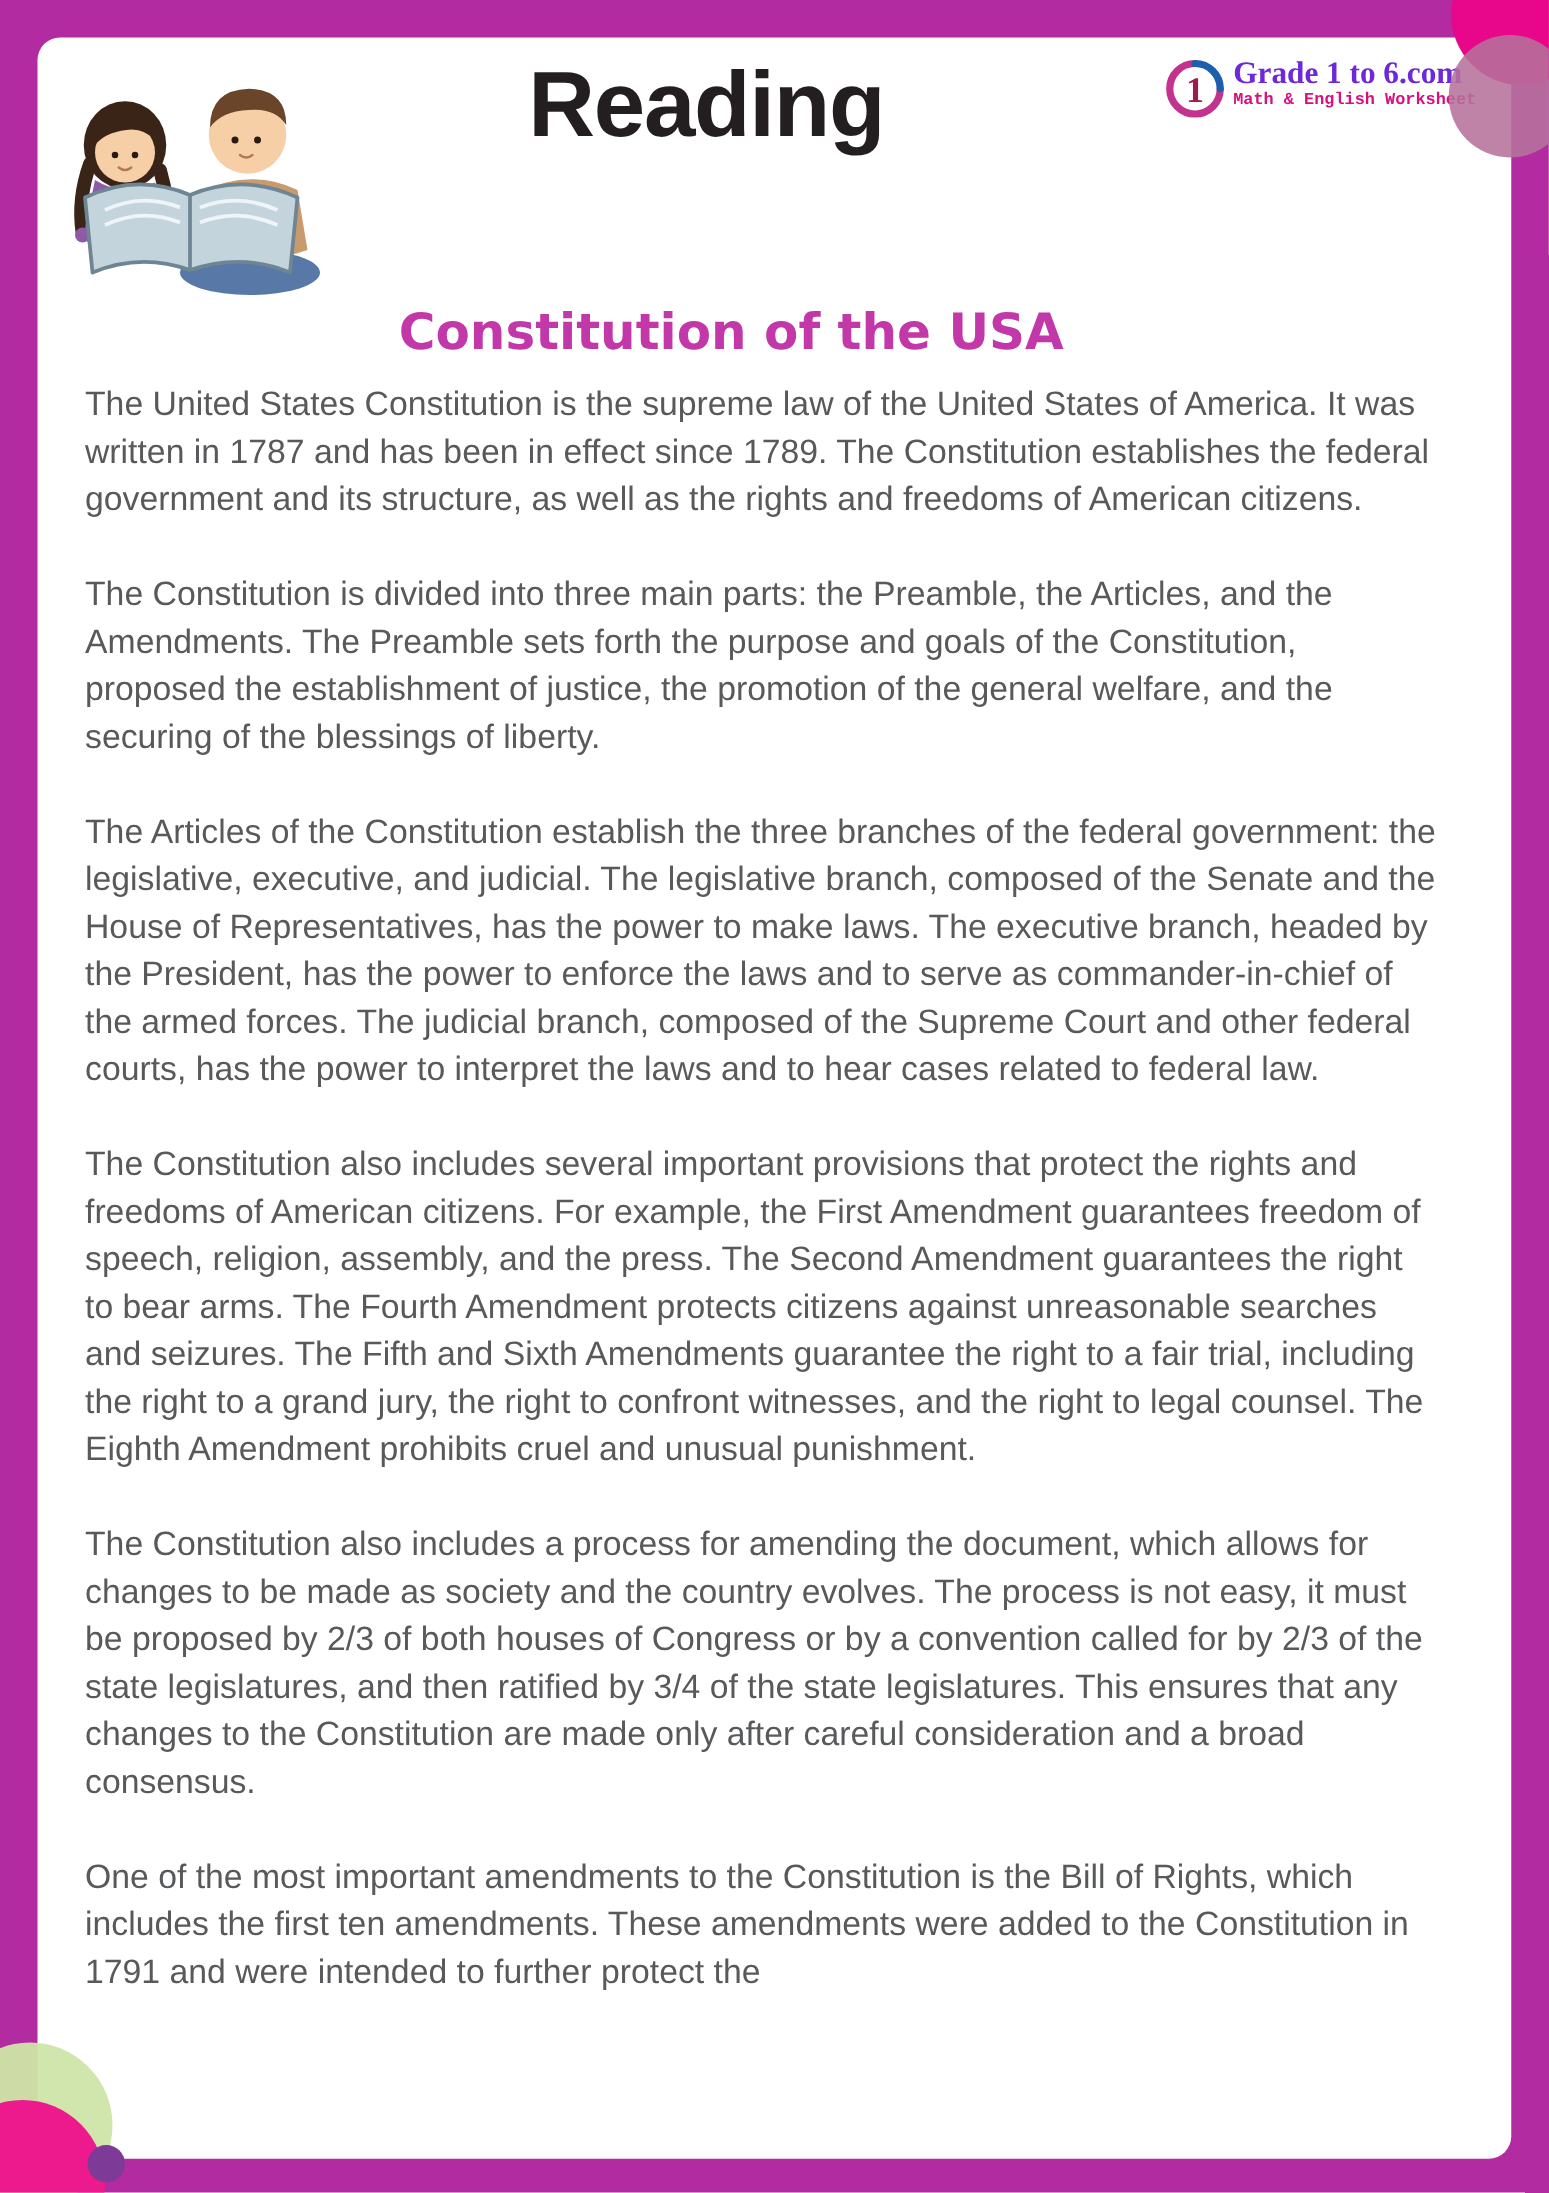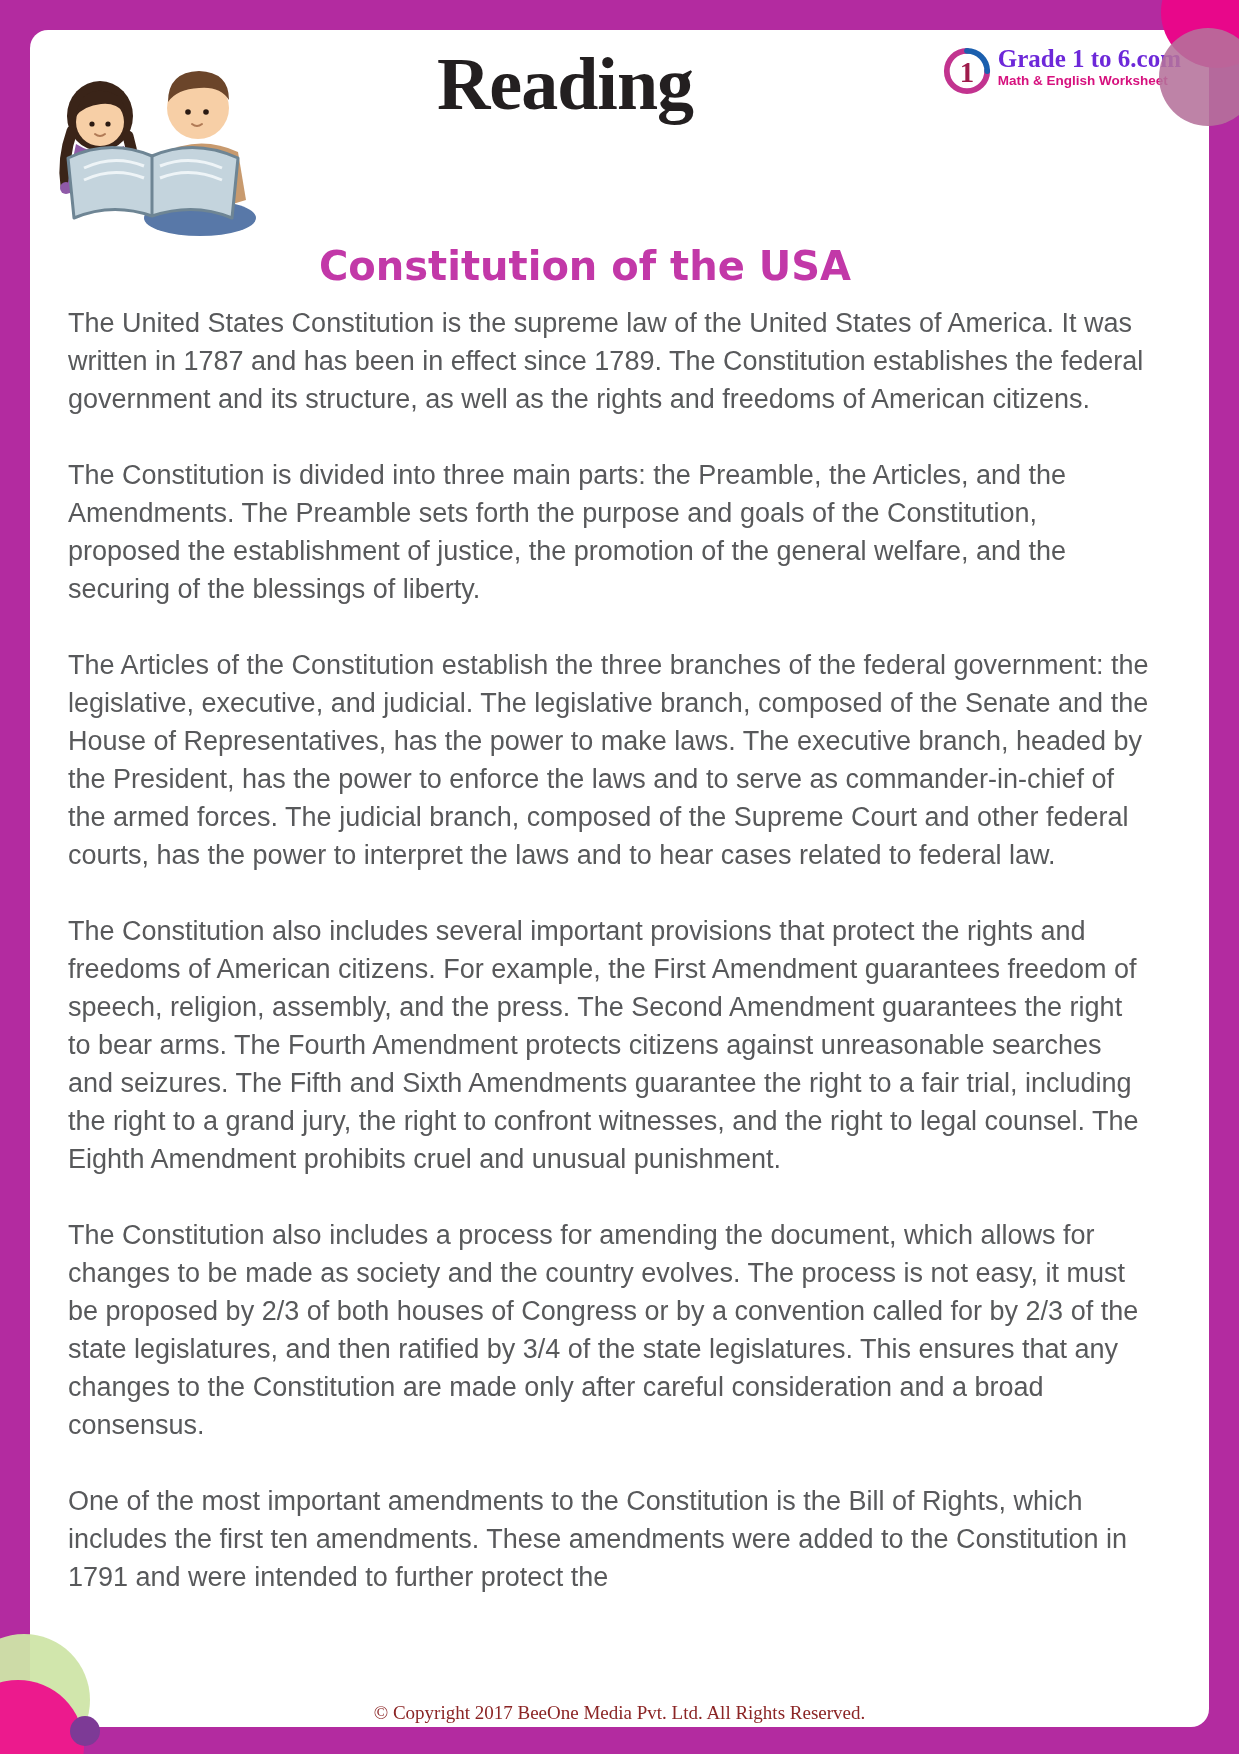--- a/index.html
+++ b/index.html
@@ -27,38 +27,38 @@
   .tr-mauve {width:98px;height:98px;right:-18px;top:28px;background:#b5729b;opacity:.88;}
   .bl-green {width:132px;height:132px;left:-42px;bottom:-12px;background:#cfe5a8;opacity:.95;}
   .bl-pink  {width:132px;height:132px;left:-48px;bottom:-58px;background:#ec1a8d;}
   .bl-purple{width:30px;height:30px;left:70px;bottom:8px;background:#7d3a96;}
 
   .header{position:relative;height:212px;}
   .illustration{position:absolute;left:12px;top:6px;}
   .title-block{
     position:absolute;left:0;top:14px;width:1070px;
     text-align:center;
-    font-family:Liberation Serif, serif;
+    font-family:Liberation Sans, sans-serif;
     font-weight:bold;
     font-size:74px;
     line-height:80px;
     color:#231f20;
     letter-spacing:-1px;
   }
   .logo{
     position:absolute;right:28px;top:16px;
     display:flex;align-items:flex-start;gap:6px;
   }
   .logo-name{
     font-family:"Liberation Serif",serif;
     font-weight:bold;font-size:25px;line-height:26px;
     color:#6d28d9;
   }
   .logo-tagline{
-    font-family:Liberation Sans, sans-serif;
+    font-family:Liberation Mono, monospace;
     font-weight:bold;font-size:13.5px;line-height:17px;
     color:#d6117e;
   }
   .subtitle{
     width:1070px;margin:0;
     text-align:center;
     font-family:"DejaVu Sans",sans-serif;
     font-weight:bold;
     font-size:40px;line-height:48px;
     color:#c238a8;
@@ -153,15 +153,14 @@
 
     <div class="body-text">
       <p>The United States Constitution is the supreme law of the United States of America. It was written in 1787 and has been in effect since 1789. The Constitution establishes the federal government and its structure, as well as the rights and freedoms of American citizens.</p>
       <p>The Constitution is divided into three main parts: the Preamble, the Articles, and the Amendments. The Preamble sets forth the purpose and goals of the Constitution, proposed the establishment of justice, the promotion of the general welfare, and the securing of the blessings of liberty.</p>
       <p>The Articles of the Constitution establish the three branches of the federal government: the legislative, executive, and judicial. The legislative branch, composed of the Senate and the House of Representatives, has the power to make laws. The executive branch, headed by the President, has the power to enforce the laws and to serve as commander-in-chief of the armed forces. The judicial branch, composed of the Supreme Court and other federal courts, has the power to interpret the laws and to hear cases related to federal law.</p>
       <p>The Constitution also includes several important provisions that protect the rights and freedoms of American citizens. For example, the First Amendment guarantees freedom of speech, religion, assembly, and the press. The Second Amendment guarantees the right to bear arms. The Fourth Amendment protects citizens against unreasonable searches and seizures. The Fifth and Sixth Amendments guarantee the right to a fair trial, including the right to a grand jury, the right to confront witnesses, and the right to legal counsel. The Eighth Amendment prohibits cruel and unusual punishment.</p>
       <p>The Constitution also includes a process for amending the document, which allows for changes to be made as society and the country evolves. The process is not easy, it must be proposed by 2/3 of both houses of Congress or by a convention called for by 2/3 of the state legislatures, and then ratified by 3/4 of the state legislatures. This ensures that any changes to the Constitution are made only after careful consideration and a broad consensus.</p>
       <p>One of the most important amendments to the Constitution is the Bill of Rights, which includes the first ten amendments. These amendments were added to the Constitution in 1791 and were intended to further protect the</p>
     </div>
 
-    <div class="footer">© Copyright 2017 BeeOne Media Pvt. Ltd. All Rights Reserved.</div>
   </div>
 </div>
 
 </body></html>

